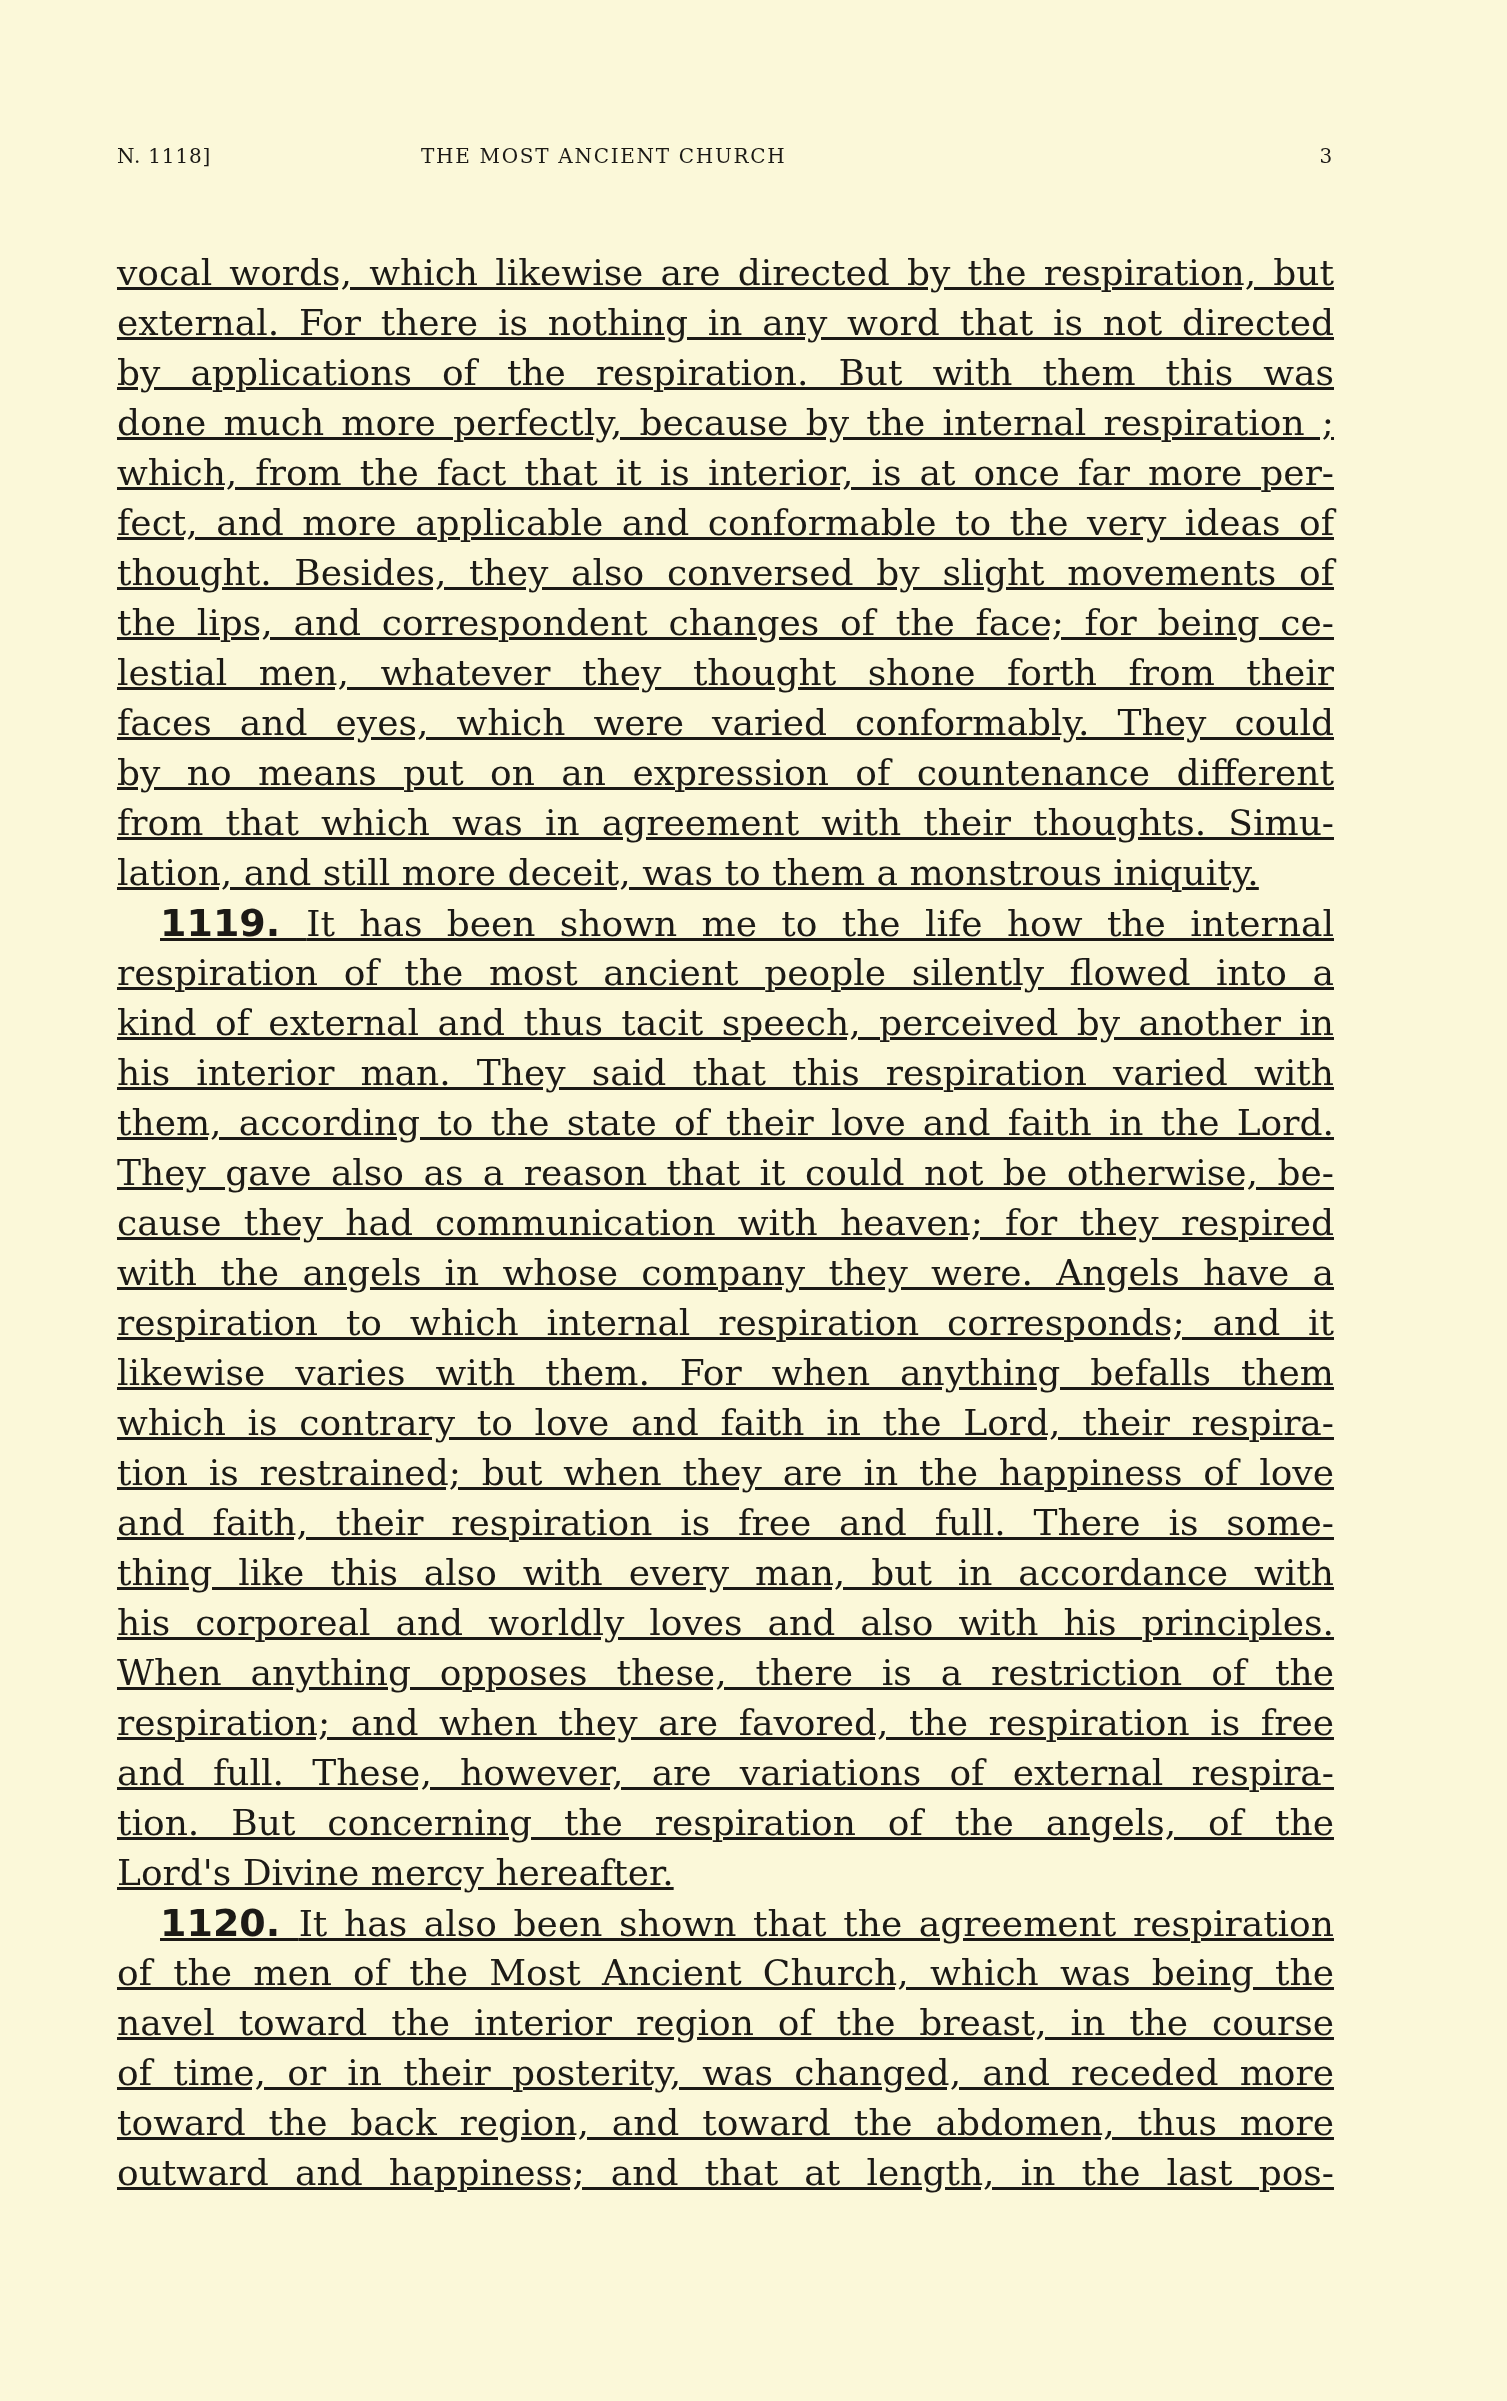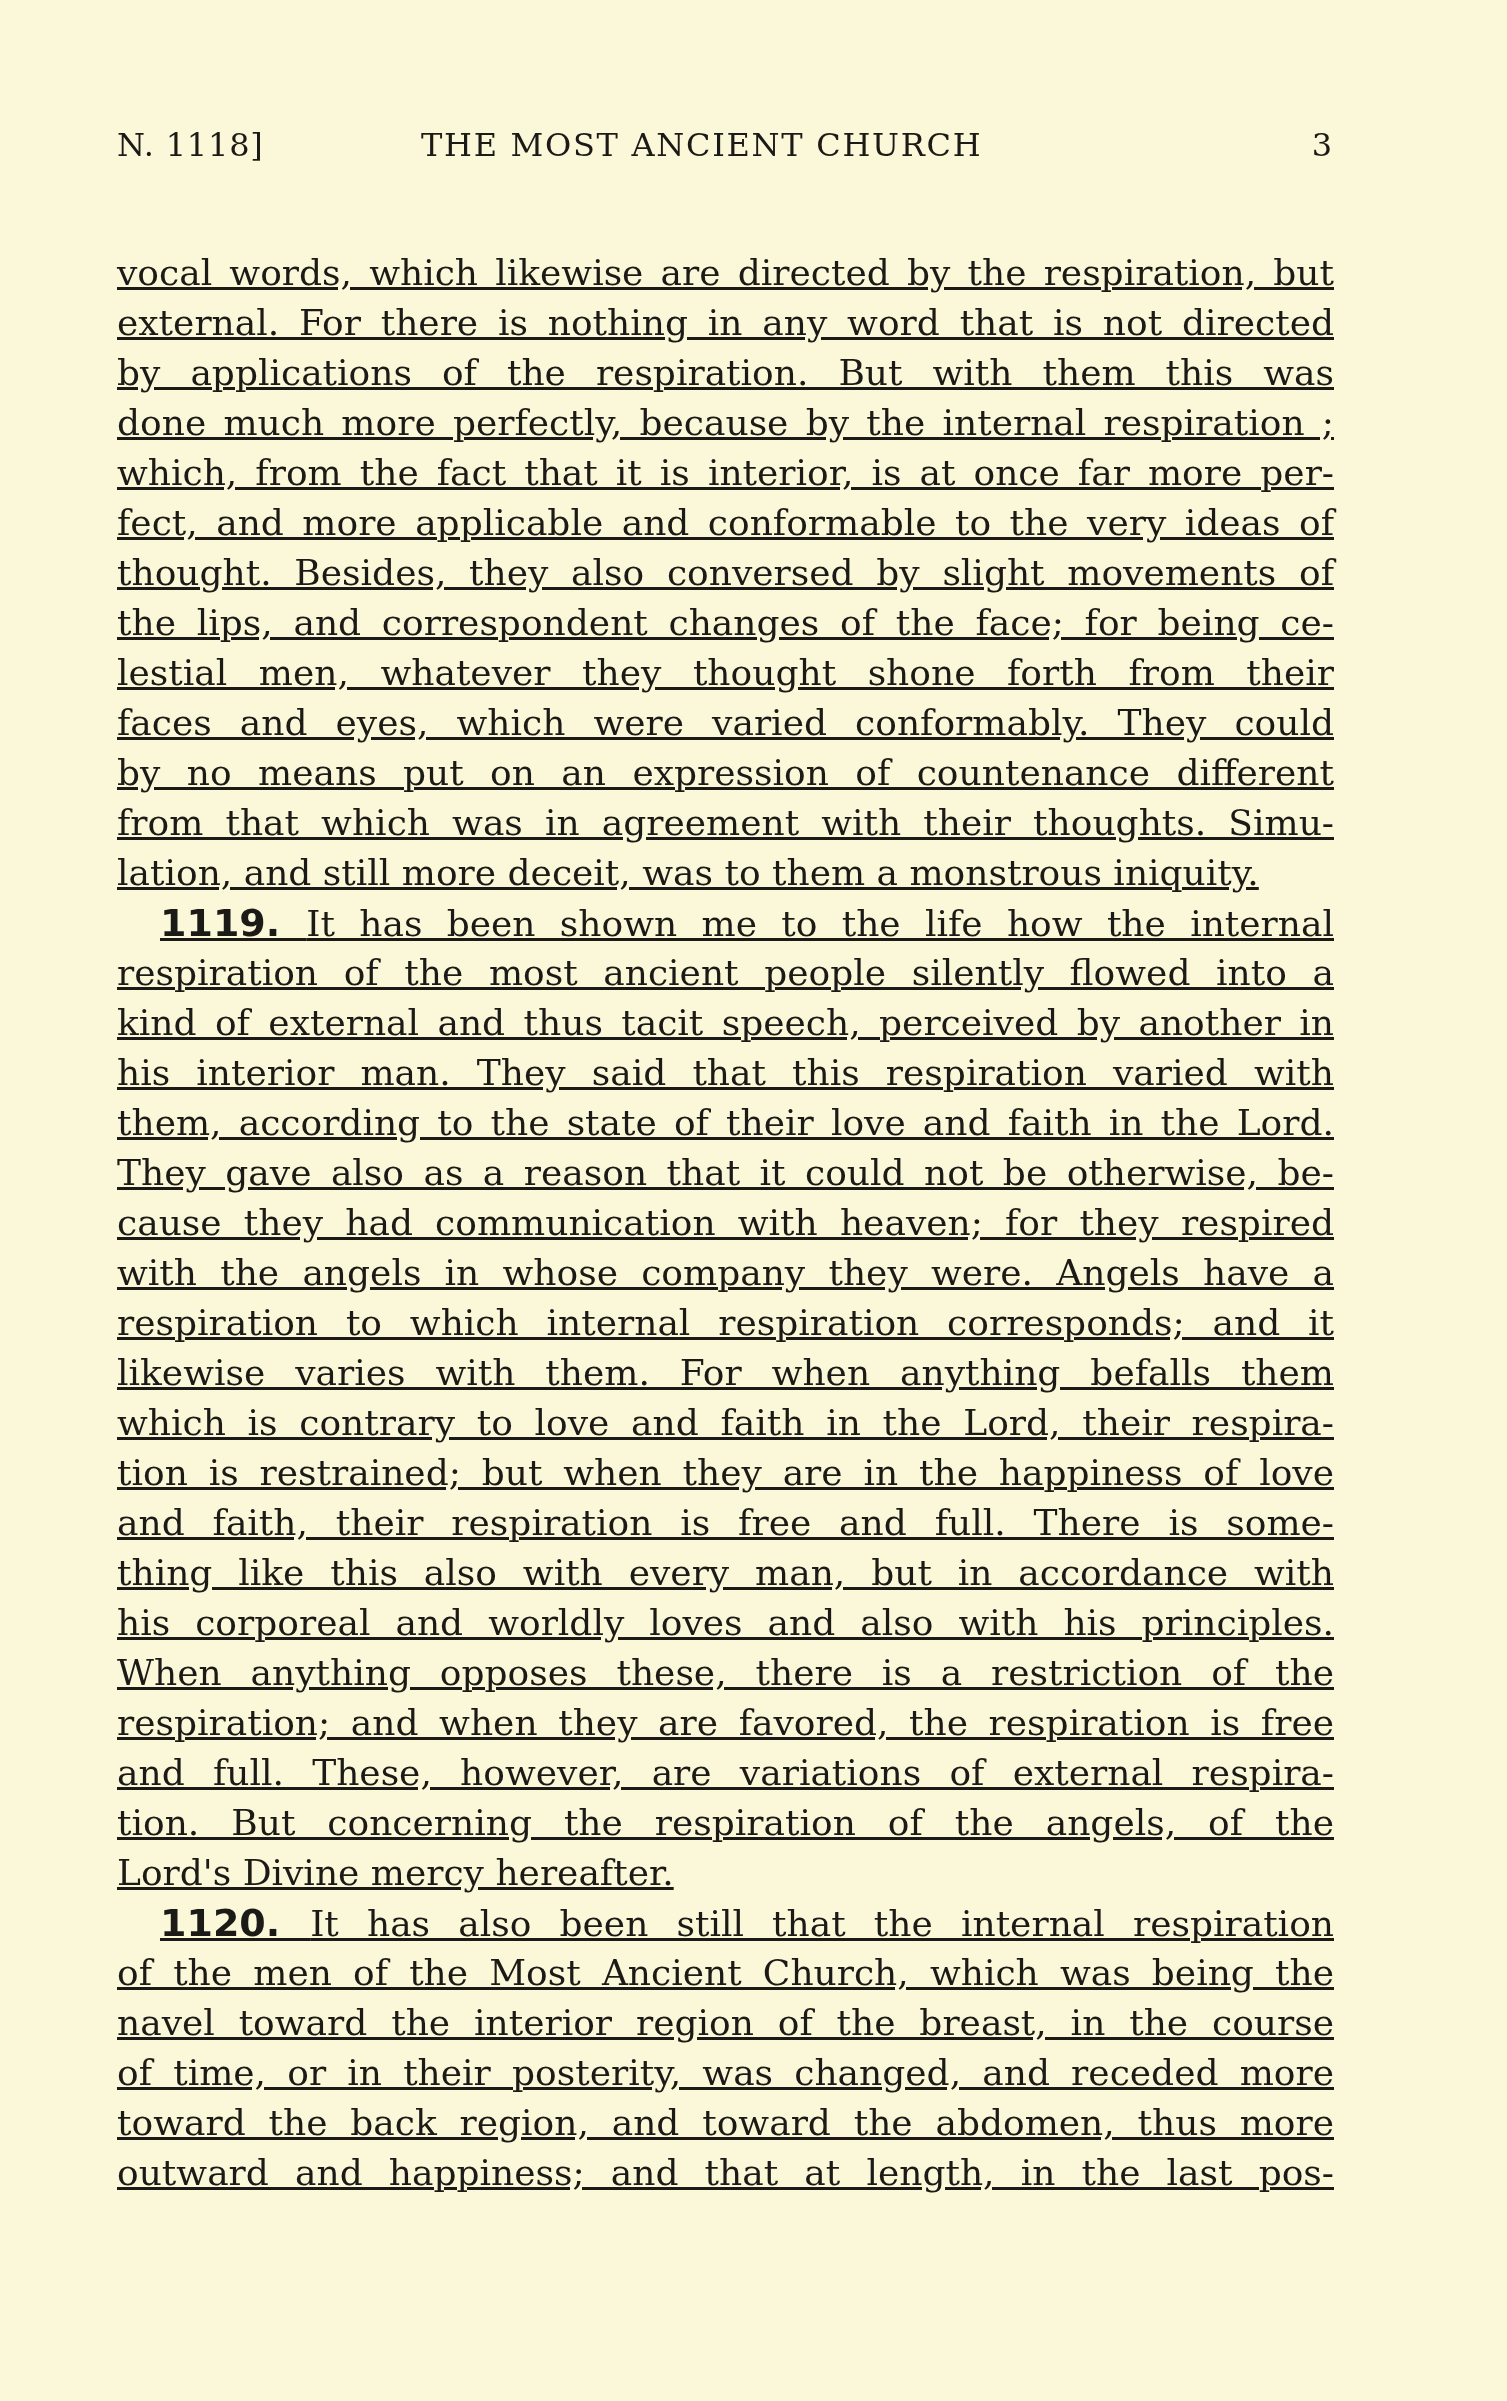--- a/index.html
+++ b/index.html
@@ -5,22 +5,22 @@
   html, body { margin:0; padding:0; }
   body {
     width:1507px; height:2401px;
     background:#fbf8d9;
     font-family:"DejaVu Serif", "Liberation Serif", serif;
     color:#1c1a16;
     position:relative;
     overflow:hidden;
   }
   .header {
-    position:absolute; top:126px; left:117px; width:1216px; height:50px;
-    font-size:32px; letter-spacing:0.8px;
+    position:absolute; top:144px; left:117px; width:1216px; height:50px;
+    font-size:20px; letter-spacing:0.8px;
   }
   .header .left { position:absolute; left:0; top:0; }
   .header .center { position:absolute; left:304px; top:0; letter-spacing:1.7px; }
   .header .right { position:absolute; right:0; top:0; }
   .body-text {
     position:absolute; top:248px; left:117px; width:1217px;text-decoration:underline;
   }
   .line {
     height:50px; line-height:50px;
     font-size:36px;
@@ -68,20 +68,20 @@
     <div class="line"><span>which is contrary to love and faith in the Lord, their respira-</span></div>
     <div class="line"><span>tion is restrained; but when they are in the happiness of love</span></div>
     <div class="line"><span>and faith, their respiration is free and full.  There is some-</span></div>
     <div class="line"><span>thing like this also with every man, but in accordance with</span></div>
     <div class="line"><span>his corporeal and worldly loves and also with his principles.</span></div>
     <div class="line"><span>When anything opposes these, there is a restriction of the</span></div>
     <div class="line"><span>respiration; and when they are favored, the respiration is free</span></div>
     <div class="line"><span>and full.  These, however, are variations of external respira-</span></div>
     <div class="line"><span>tion.  But concerning the respiration of the angels, of the</span></div>
     <div class="line last"><span>Lord's Divine mercy hereafter.</span></div>
-    <div class="line indent"><span class="num">1120. </span><span>It has also been still that the internal respiration</span></div>
+    <div class="line indent"><span class="num">1120. </span><span>It has also been shown that the agreement respiration</span></div>
     <div class="line"><span>of the men of the Most Ancient Church, which was being the</span></div>
     <div class="line"><span>navel toward the interior region of the breast, in the course</span></div>
     <div class="line"><span>of time, or in their posterity, was changed, and receded more</span></div>
     <div class="line"><span>toward the back region, and toward the abdomen, thus more</span></div>
     <div class="line"><span>outward and happiness; and that at length, in the last pos-</span></div>
   </div>
 
 
 </body></html>

